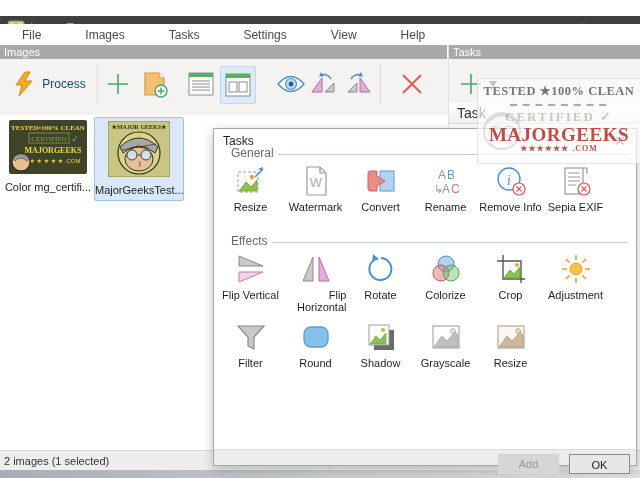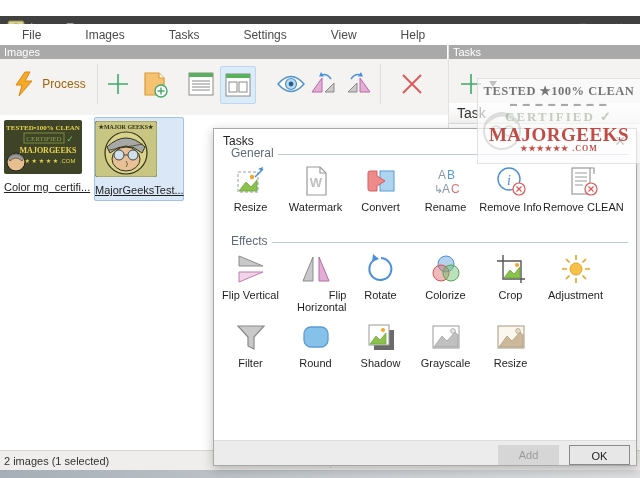--- a/index.html
+++ b/index.html
@@ -18,31 +18,31 @@
   
   .pane-hdr{position:absolute;top:45px;height:14px;background:#a9a9a9;color:#fff;font-size:11px;
             line-height:14px;padding-left:4px;box-sizing:border-box;}
   .pane-hdr.images{left:0;width:447px;}
   .pane-hdr.tasks{left:449px;width:191px;}
   
   .toolbar{position:absolute;left:0;top:59px;width:640px;height:56px;background:#f4f3f1;}
   .tb-item{position:absolute;top:66px;height:36px;display:flex;align-items:center;justify-content:center;}
   .tb-sep{position:absolute;top:64px;width:1px;height:40px;background:#ddd;}
   .vsplit{position:absolute;left:448px;top:45px;width:1px;height:405px;background:#e2e2e2;}
-  .process-label{font-size:12px;color:#a16207;margin-left:6px;}
+  .process-label{font-size:12px;color:#0c4a6e;margin-left:6px;}
   .tb-btn-active{background:#dcebf8;border:1px solid #bcd7ef;border-radius:2px;}
   .col-hdr{position:absolute;left:449px;top:103px;width:191px;height:21px;
            background:linear-gradient(#ffffff,#f1f0ee);border-bottom:1px solid #d8d8d8;
            font-size:14px;color:#333;line-height:21px;padding-left:8px;box-sizing:border-box;}
   .right-pane-bg{position:absolute;left:449px;top:59px;width:191px;height:391px;background:#f4f3f1;}
   .right-list{position:absolute;left:449px;top:124px;width:191px;height:326px;background:#fff;}
   
   .imagelist{position:absolute;left:0;top:115px;width:448px;height:335px;background:#fff;}
-  .thumb{position:absolute;top:5px;width:88px;text-align:left;}
-  .thumb .tlabel{font-size:11px;color:#1f1f1f;margin-top:4px;white-space:nowrap;text-decoration:underline;}
+  .thumb{position:absolute;top:5px;width:88px;text-align:center;}
+  .thumb .tlabel{font-size:11px;color:#1f1f1f;margin-top:4px;white-space:nowrap;}
   .thumb.sel{background:#d9e7f6;border:1px solid #9ec3e8;border-radius:2px;padding:3px 0 4px;}
   
   .statusbar{position:absolute;left:0;top:450px;width:640px;height:20px;background:#efeeec;
              border-top:1px solid #d6d5d3;font-size:11px;color:#333;line-height:20px;padding-left:4px;
              box-sizing:border-box;}
   .status-sep{position:absolute;left:330px;top:452px;width:1px;height:16px;background:#d6d5d3;}
   .bottom-strip{position:absolute;left:0;top:470px;width:640px;height:8px;
                 background:linear-gradient(90deg,#a5aeb6,#c9cdd1 55%,#dcdedf);}
   
   .dialog{position:absolute;left:213px;top:128px;width:424px;height:338px;background:#fff;
@@ -50,21 +50,21 @@
   .dlg-title{position:absolute;left:9px;top:5px;font-size:12px;color:#1f1f1f;}
   .dlg-close{position:absolute;right:7px;top:3px;width:18px;height:18px;text-align:center;line-height:18px;
              color:#555;font-size:14px;cursor:default;}
   .grp-label{position:absolute;font-size:12px;color:#5f6b7a;background:#fff;padding:0 4px;z-index:2;}
   .grp-line{position:absolute;height:1px;background:#b9cbdd;}
   .cellrow{position:absolute;left:4px;width:416px;display:flex;}
   .cell{flex:0 0 65px;display:flex;flex-direction:column;align-items:center;}
   .cell .ic{width:32px;height:32px;}
   .clabel{font-size:11px;color:#1f1f1f;margin-top:4px;text-align:center;line-height:12px;white-space:nowrap;}
   .clabel.wrap{white-space:normal;width:62px;text-align:right;}
-  .dlg-footer{position:absolute;left:0;bottom:0;width:100%;height:25px;background:#ececec;
+  .dlg-footer{position:absolute;left:0;bottom:0;width:100%;height:16px;background:#ececec;
               border-top:1px solid #ddd;box-sizing:border-box;}
   .btn{position:absolute;top:4px;width:61px;height:20px;font-size:11px;text-align:center;line-height:20px;}
   .btn.add{left:284px;background:#d6d6d6;color:#9a9a9a;}
   .btn.ok{left:355px;background:#e7e7e7;border:1px solid #8a8a8a;color:#222;box-sizing:border-box;}
   
   .stamp{position:absolute;left:477px;top:78px;width:162px;height:84px;z-index:60;pointer-events:none;
          background:rgba(252,252,252,.68);border:1px solid rgba(200,200,200,.5);
          text-align:center;font-family:"Liberation Serif","DejaVu Serif",serif;}
   .stamp .l1{margin-top:4px;font-size:12.5px;font-weight:bold;color:rgba(110,110,110,.95);letter-spacing:.5px;}
   .stamp .l2{font-size:7px;color:rgba(160,160,160,.9);letter-spacing:2px;margin-top:1px;}
@@ -283,21 +283,21 @@
         <div class="clabel">Remove Info</div>
       </div>
       <div class="cell">
         <svg class="ic" viewBox="0 0 32 32">
           <rect x="5" y="3" width="18" height="26" fill="#fff" stroke="#9a9a9a" stroke-width="1.2"></rect>
           <path d="M8 8 H20 M8 12 H20 M8 16 H20 M8 20 H16" stroke="#9a9a9a" stroke-width="1"></path>
           <path d="M23 3 H27 V9" fill="none" stroke="#9a9a9a" stroke-width="1.2"></path>
           <circle cx="24" cy="24" r="6" fill="#fff" stroke="#e05555" stroke-width="1.2"></circle>
           <path d="M21.5 21.5 L26.5 26.5 M26.5 21.5 L21.5 26.5" stroke="#e05555" stroke-width="1.2"></path>
         </svg>
-        <div class="clabel">Remove CLEAN</div>
+        <div class="clabel">Sepia EXIF</div>
       </div>
     </div>
 
     <div class="grp-label" style="left:13px;top:105px;">Effects</div>
     <div class="grp-line" style="left:58px;top:113px;width:356px;"></div>
 
     <div class="cellrow" style="top:124px;">
       <div class="cell">
         <svg class="ic" viewBox="0 0 32 32">
           <polygon points="4,13 28,13 4,3" fill="#c9c9c9" stroke="#8a8a8a" stroke-width="1"></polygon>

